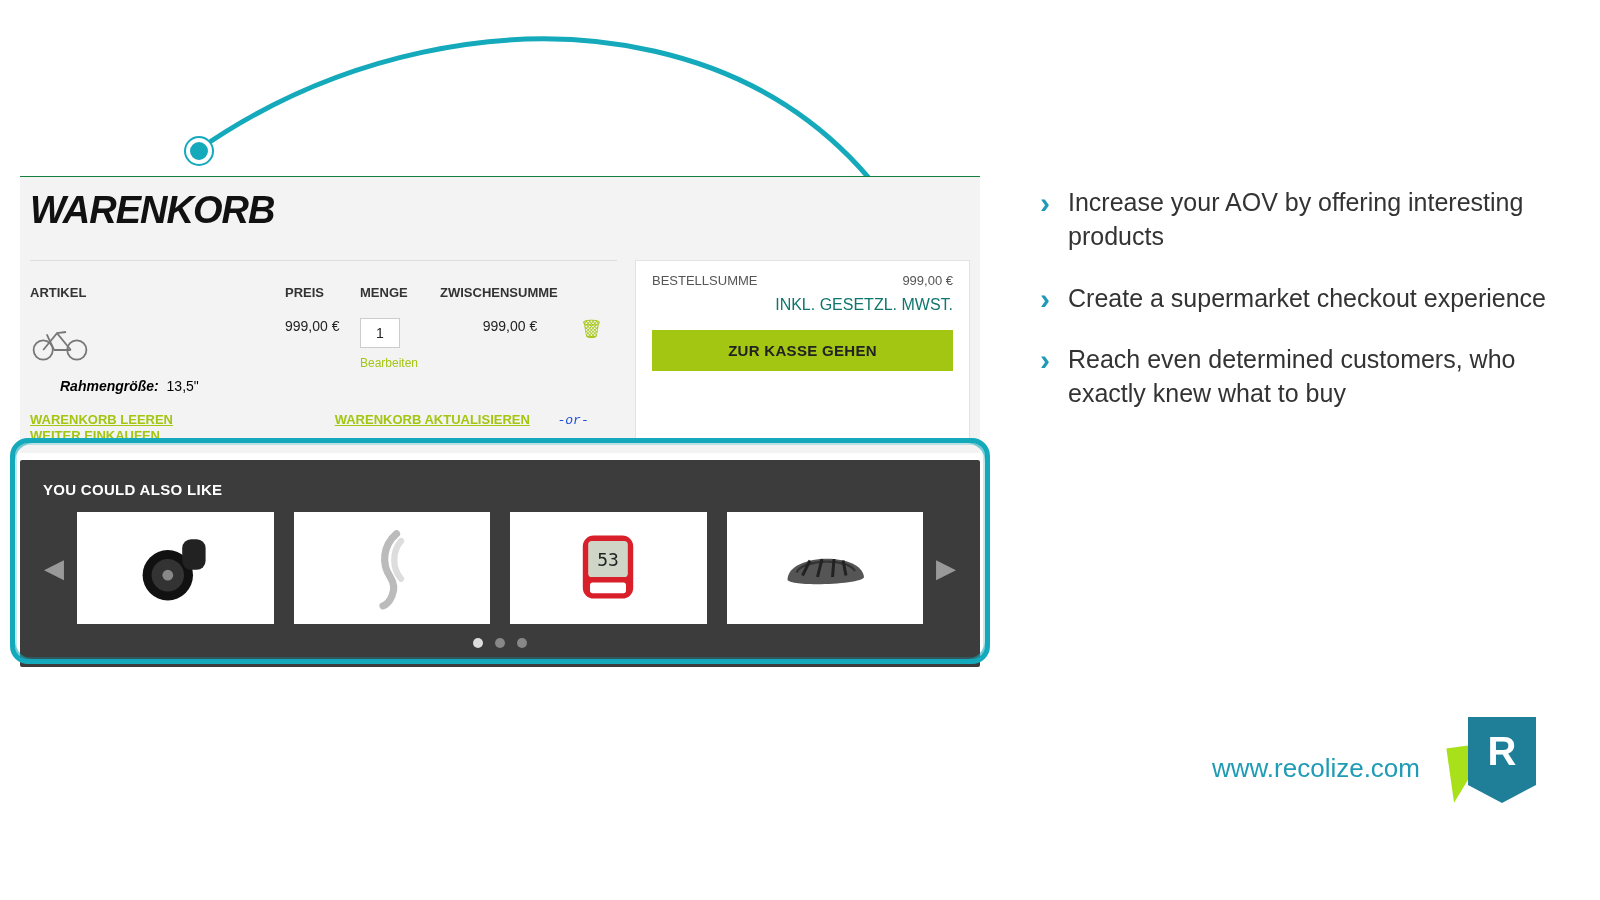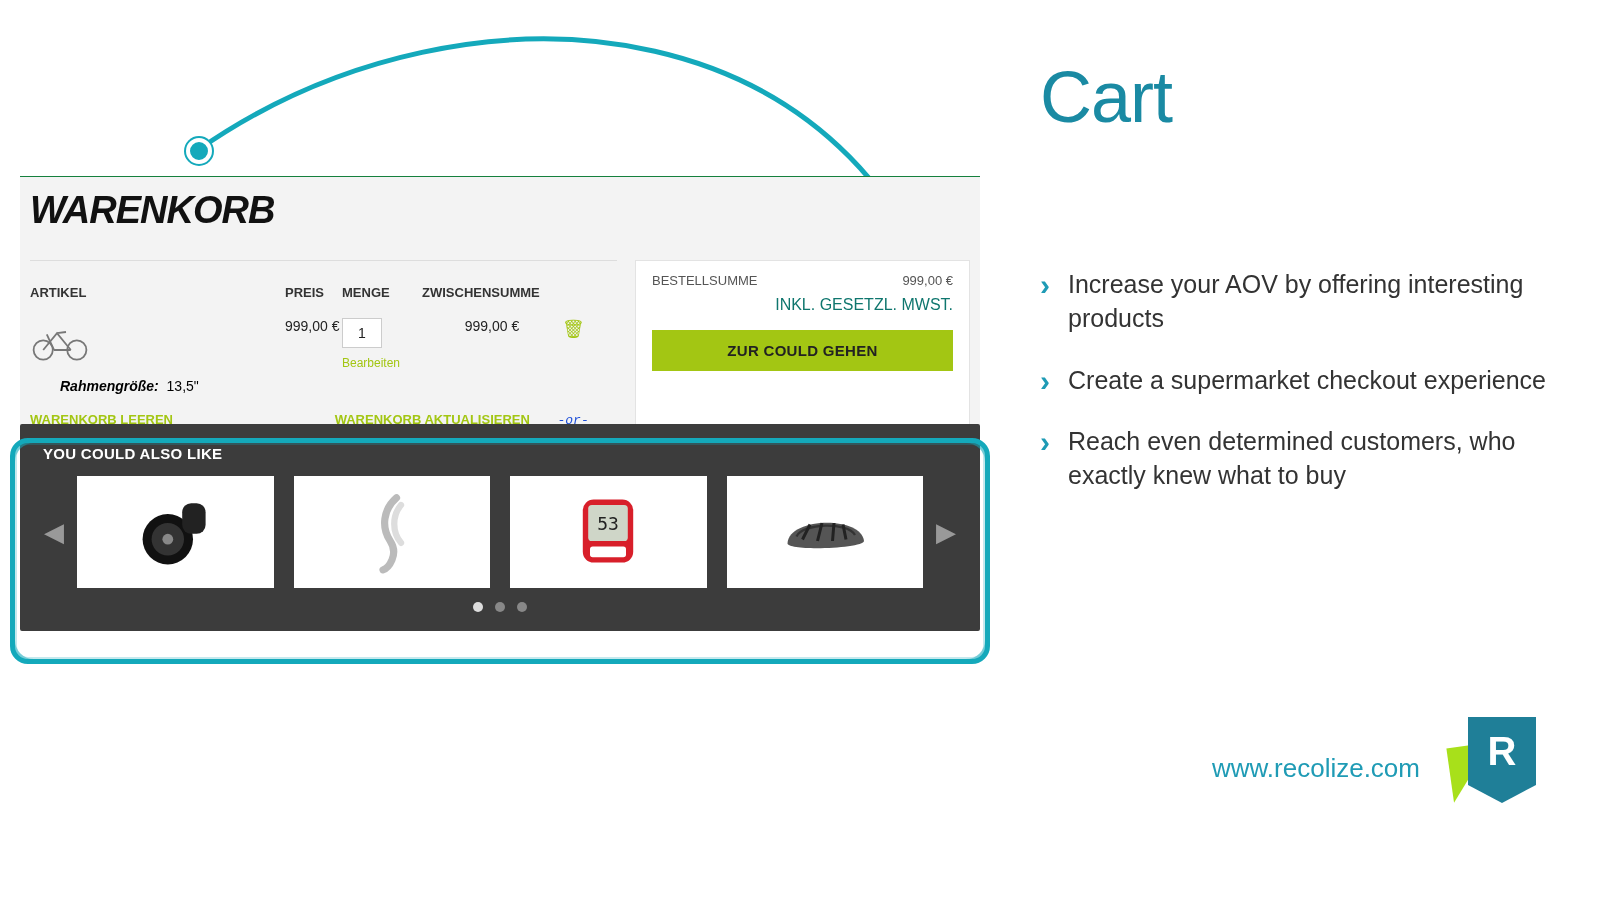--- a/index.html
+++ b/index.html
@@ -19,41 +19,41 @@
   .brand-logo .flag { position:absolute; left:10px; top:28px; width:0; height:0; border-left:0 solid transparent; border-right:45px solid transparent; border-top:55px solid #a8e01a; transform: rotate(-8deg);}
   .brand-logo .sq { position:absolute; left:28px; top:0; width:68px; height:68px; background:#1f7f98; display:flex; align-items:center; justify-content:center; color:#fff; font-weight:700; font-size:40px; font-family:Arial,sans-serif;}
   .brand-logo .tri { position:absolute; left:28px; top:68px; width:0;height:0; border-left:34px solid transparent; border-right:34px solid transparent; border-top:18px solid #1f7f98;}
 
   
   .shot { position: absolute; left: 20px; top: 176px; width: 960px; background: #f3f3f3; border-top: 1px solid #15803d; padding: 12px 10px 10px 10px; }
   .heading { font-family: Arial, sans-serif; font-weight: 800; font-style: italic; font-size: 38px; letter-spacing: -1px; color:#111; }
   .cart-row { display:flex; margin-top: 28px; gap: 18px; }
   .cart-table { flex: 1; }
   .cart-head { display:flex; font-size:13px; font-weight:700; color:#333; border-top:1px solid #ddd; padding-top:24px;}
-  .col-article{ width:255px;} .col-price{width:57px;} .col-qty{width:80px;} .col-sub{width:140px;} .col-del{width:30px;}
+  .col-article{ width:255px;} .col-price{width:75px;} .col-qty{width:80px;} .col-sub{width:140px;} .col-del{width:30px;}
   .cart-item { display:flex; margin-top:18px; font-size:14px; color:#222;}
   .thumb { width:60px; height:45px; margin-right:8px; display:flex; align-items:center; justify-content:center;}
   .art-name{ font-weight:700; font-size:14px; line-height:1.25;}
   .sku { font-style: italic; font-size:12px; margin-top:4px; color:#555;}
   .rahmen { font-style: italic; font-weight:600; margin-top:8px; margin-left:30px; font-size:14px;}
   .qty-box{ width:40px; height:30px; background:#fff; border:1px solid #ccc; text-align:center; line-height:28px; font-size:14px;}
   .edit-link{ color:#a3c613; font-size:12px; margin-top:8px; display:block;}
   .trash{ color:#a3c613; font-size:18px;}
   .summary { width: 335px; background:#fff; border:1px solid #e3e3e3; padding:12px 16px; text-align:right;}
   .sum-line{ display:flex; justify-content:space-between; font-size:13px; color:#555; margin-bottom:8px;}
   .sum-total{ font-size:22px; color:#333; margin:6px 0;}
   .sum-total .lbl{margin-right:20px;}
   .sum-tax{ font-size:16px; color:#0f766e; margin-bottom:16px;}
   .checkout-btn{ display:block; background:#a3c613; color:#222; font-weight:700; text-align:center; padding:12px 0; font-size:15px; letter-spacing:.3px;}
   .cart-links{ margin-top:18px; font-size:13px; font-weight:700; color:#a3c613;}
   .cart-links span{ text-decoration:underline; margin-right:18px;}
   .cart-links .sep{ text-decoration:none; font-weight:400; font-style:italic; color:#1d4ed8; margin:0 6px;font-family:Liberation Mono, monospace;}
 
   
-  .reco { position: absolute; left: 20px; top: 424px; width: 960px; background:#3c3c3c; border:5px solid #3c3c3c; border-radius:2px; padding:16px 18px 10px; }
+  .reco { position: absolute; left: 20px; top: 460px; width: 960px; background:#3c3c3c; border:5px solid #3c3c3c; border-radius:2px; padding:16px 18px 10px; }
   .reco-title{ color:#fff; font-weight:700; font-size:15px; letter-spacing:.3px; margin-bottom:14px;}
   .reco-track{ display:flex; align-items:center; gap:12px;}
   .reco-arrow{ color:#999; font-size:26px; width:22px; text-align:center; cursor:pointer;}
   .reco-cards{ display:flex; gap:20px; flex:1;}
   .card{ background:#fff; flex:1; height:112px; display:flex; align-items:center; justify-content:center;}
   .dots{ text-align:center; margin-top:10px;}
   .dot{ display:inline-block; width:10px; height:10px; border-radius:50%; background:#888; margin:0 4px;}
   .dot.active{ background:#ddd;}
 
   
@@ -66,21 +66,20 @@
 
   
   svg.p{width:90px;height:90px;}
 </style>
 </head>
 <body>
 
 <div class="slide">
 
   <div class="right-col">
-    <h1>Cart</h1>
     <ul class="bullets">
       <li>Increase your AOV by offering interesting products</li>
       <li>Create a supermarket checkout experience</li>
       <li>Reach even determined customers, who exactly knew what to buy</li>
     </ul>
   </div>
 
   <div class="brand-url">www.recolize.com</div>
   <div class="brand-logo">
     <div class="flag"></div>
@@ -135,21 +134,21 @@
           <span>WEITER EINKAUFEN</span>
         </div>
       </div>
 
       <div class="summary">
         <div class="sum-line">
           <span>BESTELLSUMME</span>
           <span>999,00 €</span>
         </div>
         <div class="sum-tax">INKL. GESETZL. MWST.</div>
-        <div class="checkout-btn">ZUR COULD GEHEN</div>
+        <div class="checkout-btn">ZUR KASSE GEHEN</div>
       </div>
     </div>
   </div>
 
   <div class="reco">
     <div class="reco-title">YOU COULD ALSO LIKE</div>
     <div class="reco-track">
       <div class="reco-arrow">◀</div>
       <div class="reco-cards">
         <div class="card">

